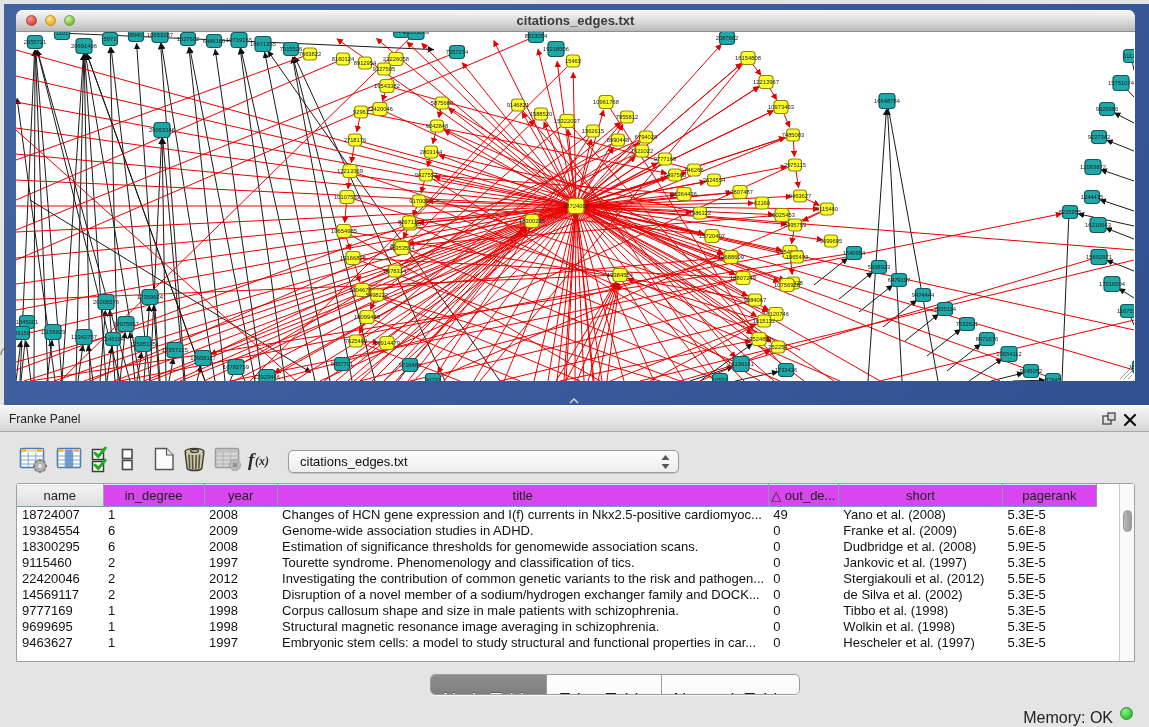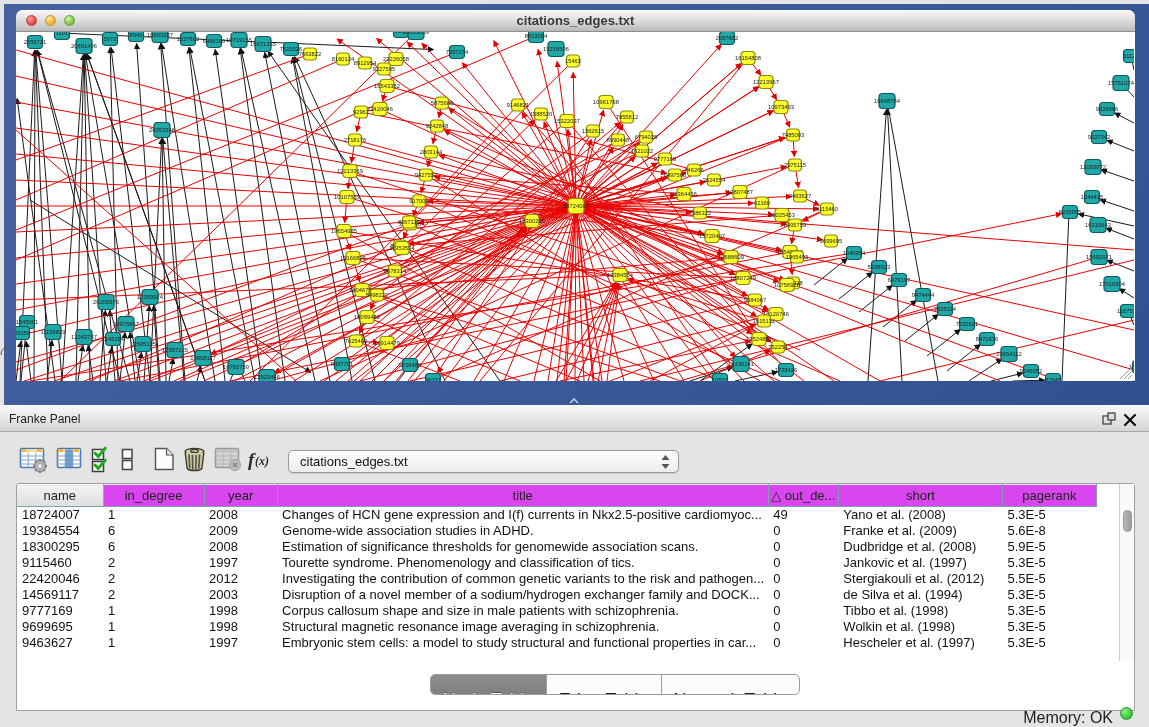--- a/index.html
+++ b/index.html
@@ -24,21 +24,21 @@
 #tphead{left:0;top:405px;width:1149px;height:27px;
   background:linear-gradient(#f7f7f7,#dddddd 80%,#d4d4d4);
   border-top:1px solid #fff;border-bottom:1px solid #a9a9a9}
 #tphead .t{left:9px;top:6px;font-size:12px;color:#222}
 #toolbar{left:16px;top:445px;width:1118px;height:33px}
 #combo{left:288px;top:450px;width:391px;height:23px;border:1px solid #9a9a9a;
   border-radius:5px;background:linear-gradient(#fdfdfd,#ededed);
   font-size:13px;color:#111;line-height:21px;padding-left:11px;
   box-shadow:0 1px 1px rgba(0,0,0,.12)}
 
-#tablewrap{left:16px;top:483px;width:1119px;height:228px;background:#fff;
+#tablewrap{left:16px;top:483px;width:1119px;height:179px;background:#fff;
   border:1px solid #9f9f9f;border-radius:3px 3px 0 0;overflow:hidden}
 table{border-collapse:collapse;table-layout:fixed;width:1080px;font-size:13px}
 th{height:22px;font-weight:normal;color:#222;background:#d946ef;
   border-right:1px solid #7d9fae;border-bottom:1px solid #7d9fae;
   border-top:1px solid #d5edf6;overflow:hidden;white-space:nowrap}
 th.g{background:linear-gradient(#f2f2f2,#dedede);border-right:1px solid #a5a5a5;border-top:1px solid #fff}
 td{height:16px;color:#111;overflow:hidden;white-space:nowrap;padding:0 4px 0 5px}
 tr.r td{border:none}
 #vscroll{left:1119px;top:484px;width:15px;height:177px;background:#fafafa;border-left:1px solid #ccc}
 #vthumb{left:3px;top:26px;width:9px;height:22px;border-radius:5px;
@@ -1070,21 +1070,21 @@
           <td>0</td>
           <td>Stergiakouli et al. (2012)</td>
           <td>5.5E-5</td>
         </tr>
 <tr class="r">
           <td>14569117</td>
           <td>2</td>
           <td>2003</td>
           <td>Disruption of a novel member of a sodium/hydrogen exchanger family and DOCK...</td>
           <td>0</td>
-          <td>de Silva et al. (1994)</td>
+          <td>de Silva et al. (2002)</td>
           <td>5.3E-5</td>
         </tr>
 <tr class="r">
           <td>9777169</td>
           <td>1</td>
           <td>1998</td>
           <td>Corpus callosum shape and size in male patients with schizophrenia.</td>
           <td>0</td>
           <td>Tibbo et al. (1998)</td>
           <td>5.3E-5</td>

